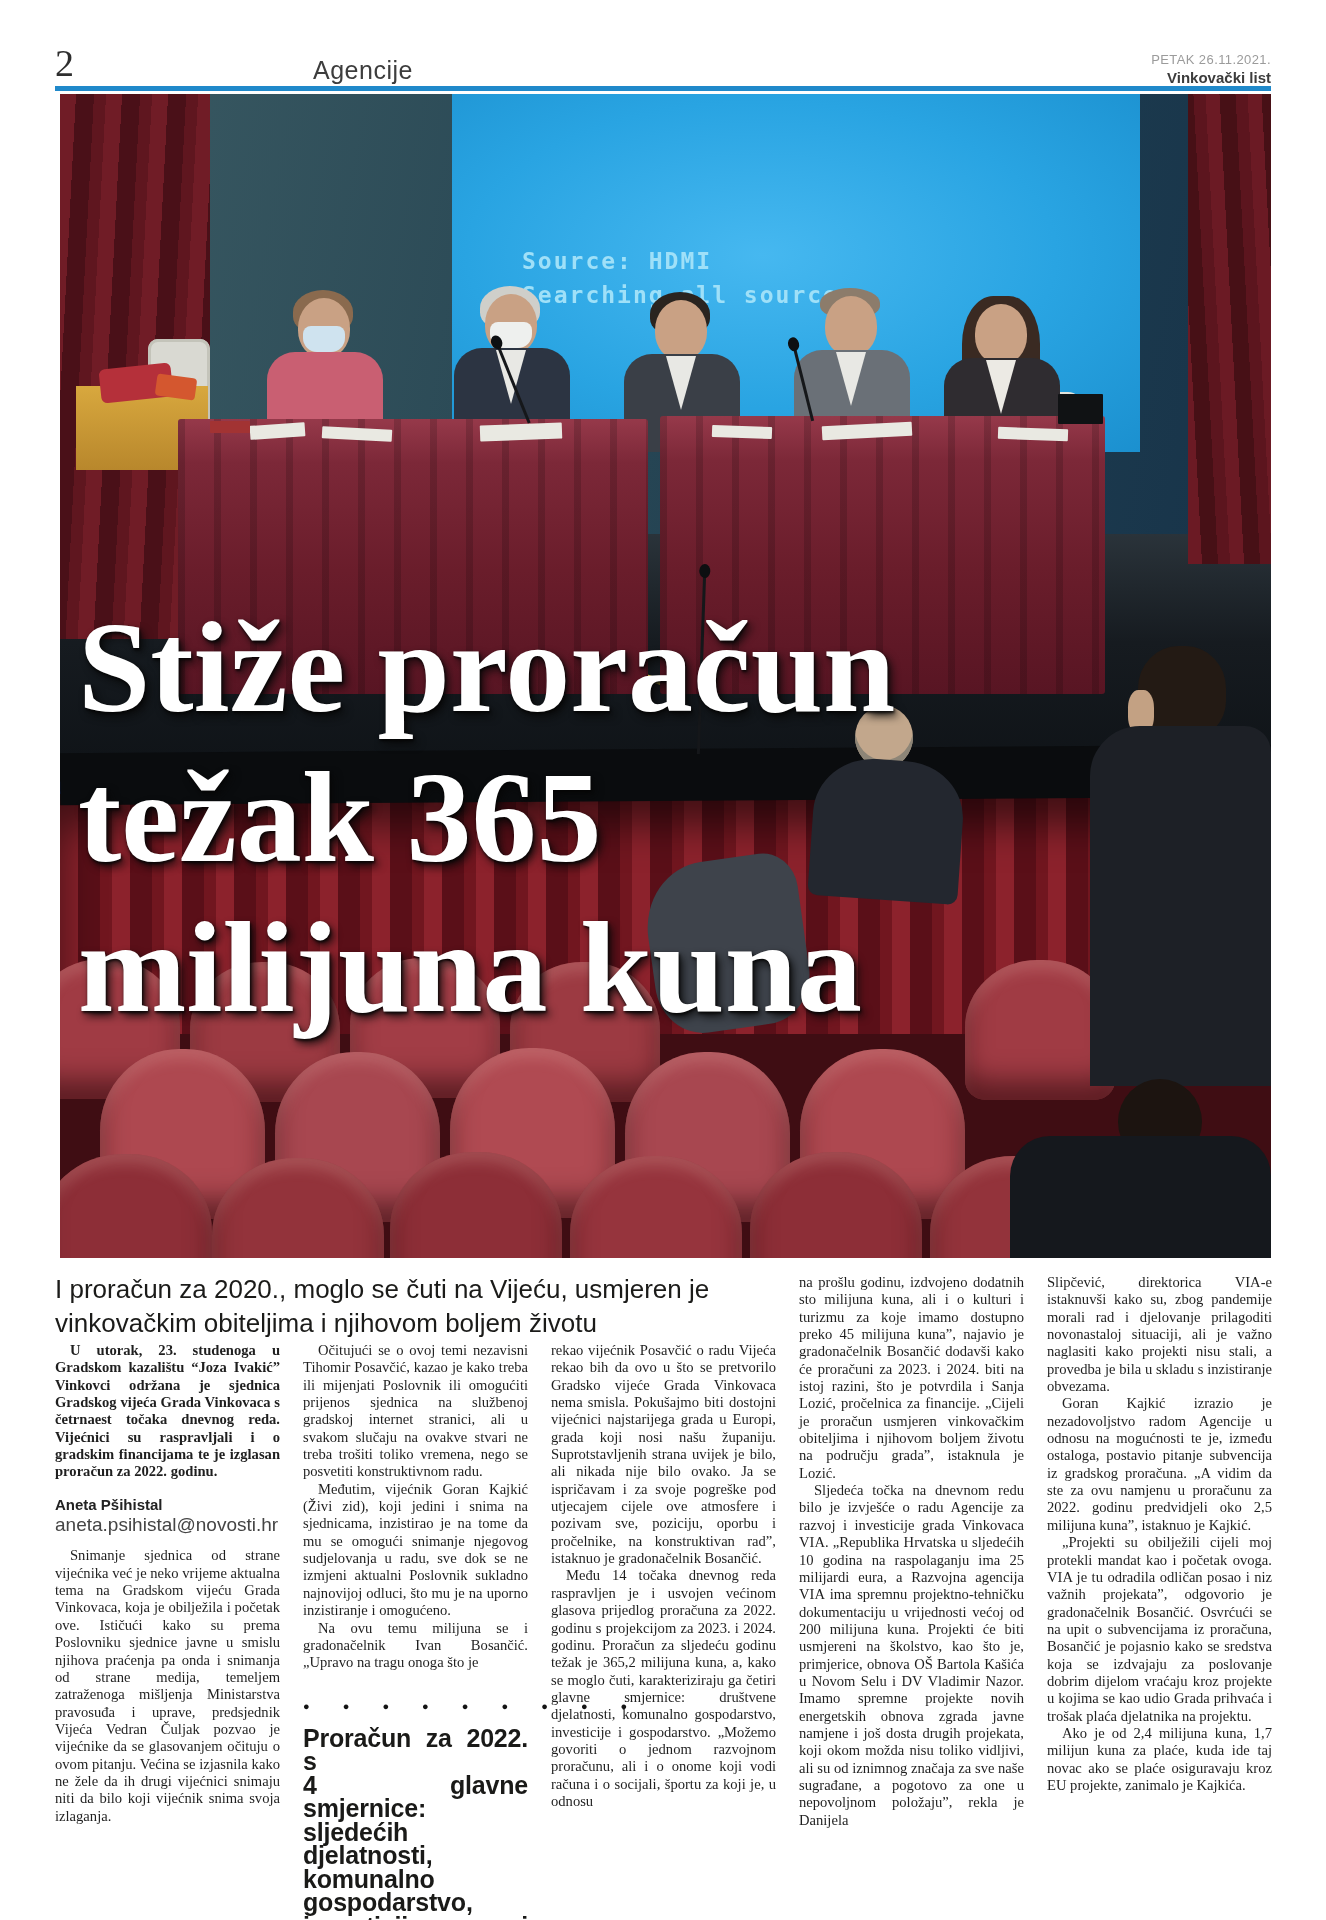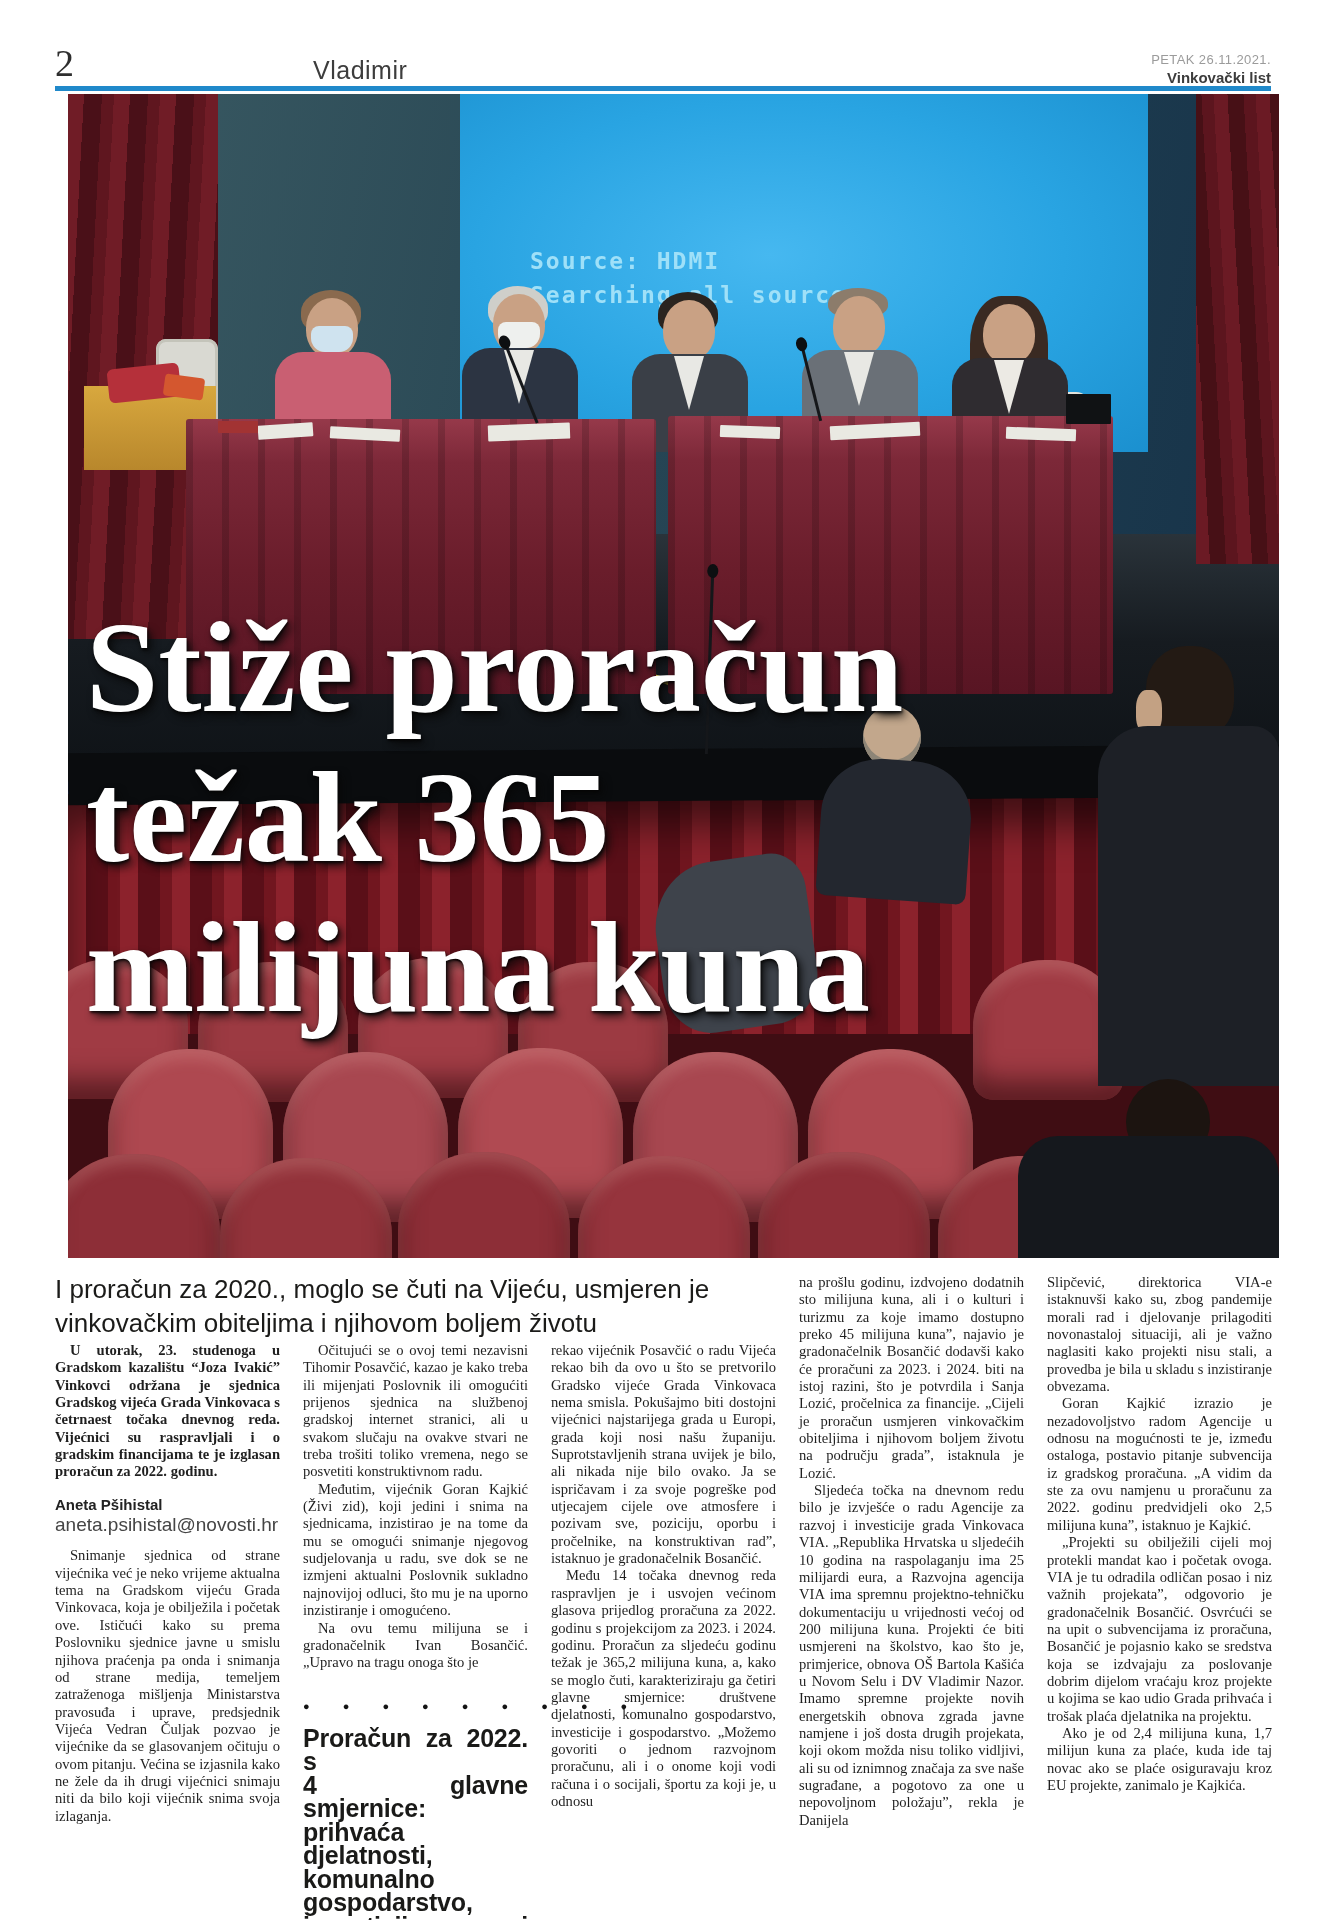--- a/index.html
+++ b/index.html
@@ -10,21 +10,21 @@
   
   .pagenum{position:absolute;left:55px;top:44px;font-family:"Liberation Serif",serif;
     font-size:38px;font-weight:400;color:#2e2e2e;line-height:1;}
   .section{position:absolute;left:313px;top:56px;font-size:25px;color:#3d3d3d;letter-spacing:.5px;}
   .masthead{position:absolute;right:55px;top:52px;text-align:right;}
   .masthead .date{font-size:13px;color:#9b9b9b;letter-spacing:.4px;}
   .masthead .pub{font-size:15px;color:#3c3c3c;font-weight:bold;margin-top:2px;}
   .rule{position:absolute;left:55px;top:86px;width:1216px;height:5px;background:#2089ca;}
 
   
-  .photo{position:absolute;left:68px;top:94px;width:1211px;height:1164px;overflow:hidden;background:#1d4ed8;}
+  .photo{position:absolute;left:60px;top:94px;width:1211px;height:1164px;overflow:hidden;background:#1d4ed8;}
   .ph{position:absolute;}
   .wall{left:0;top:0;width:100%;height:480px;
     background:linear-gradient(100deg,#3a5a63 0%,#2c4b57 35%,#1e3d50 70%,#173349 100%);z-index:1;}
   .screen{left:392px;top:0;width:688px;height:358px;z-index:2;
     background:radial-gradient(ellipse at 45% 45%,#46b8f0 0%,#29a4e2 55%,#1b90cf 100%);}
   .screen-text{position:absolute;left:70px;top:150px;color:#9fe0f8;
     font-family:"DejaVu Sans Mono",monospace;font-weight:bold;font-size:23px;line-height:34px;letter-spacing:2px;}
   .curtain-l{left:0;top:0;width:150px;height:545px;z-index:2;
     background:repeating-linear-gradient(93deg,#701c26 0 16px,#4a1018 16px 34px,#5f161f 34px 46px);}
   .curtain-r{left:1128px;top:0;width:83px;height:470px;z-index:2;
@@ -87,21 +87,21 @@
   .c3{left:551px;top:1342px;}
   .c4{left:799px;top:1274px;}
   .c5{left:1047px;top:1274px;}
 </style>
 </head>
 <body>
 
 <div class="page">
 
   <div class="pagenum">2</div>
-  <div class="section">Vladimir</div>
+  <div class="section">Agencije</div>
   <div class="masthead">
     <div class="date">PETAK 26.11.2021.</div>
     <div class="pub">Vinkovački list</div>
   </div>
   <div class="rule"></div>
 
   <div class="photo">
     <div class="ph wall"></div>
     <div class="ph screen">
       <div class="screen-text">
@@ -218,21 +218,21 @@
   </div>
 
   <div class="col c2">
     <p>Očitujući se o ovoj temi nezavisni Tihomir Posavčić, kazao je kako treba ili mijenjati Poslovnik ili omogućiti prijenos sjednica na službenoj gradskoj internet stranici, ali u svakom slučaju na ovakve stvari ne treba trošiti toliko vremena, nego se posvetiti konstruktivnom radu.</p>
     <p>Međutim, vijećnik Goran Kajkić (Živi zid), koji jedini i snima na sjednicama, inzistirao je na tome da mu se omogući snimanje njegovog sudjelovanja u radu, sve dok se ne izmjeni aktualni Poslovnik sukladno najnovijoj odluci, što mu je na uporno inzistiranje i omogućeno.</p>
     <p>Na ovu temu milijuna se i gradonačelnik Ivan Bosančić. „Upravo na tragu onoga što je</p>
     <div class="pullquote">
       <div class="pq-bullets">● ● ● ● ● ● ● ● ●</div>
       <div class="pq-line">Proračun za 2022. s</div>
       <div class="pq-line">4 glavne smjernice:</div>
-      <div class="pq-line">prihvaća djelatnosti,</div>
+      <div class="pq-line">sljedećih djelatnosti,</div>
       <div class="pq-line">komunalno gospodarstvo,</div>
       <div class="pq-line">investicije i gospodarstvo</div>
     </div>
   </div>
 
   <div class="col c3">
     <p class="noindent">rekao vijećnik Posavčić o radu Vijeća rekao bih da ovo u što se pretvorilo Gradsko vijeće Grada Vinkovaca nema smisla. Pokušajmo biti dostojni vijećnici najstarijega grada u Europi, grada koji nosi našu županiju. Suprotstavljenih strana uvijek je bilo, ali nikada nije bilo ovako. Ja se ispričavam i za svoje pogreške pod utjecajem cijele ove atmosfere i pozivam sve, poziciju, oporbu i pročelnike, na konstruktivan rad”, istaknuo je gradonačelnik Bosančić.</p>
     <p>Među 14 točaka dnevnog reda raspravljen je i usvojen većinom glasova prijedlog proračuna za 2022. godinu s projekcijom za 2023. i 2024. godinu. Proračun za sljedeću godinu težak je 365,2 milijuna kuna, a, kako se moglo čuti, karakteriziraju ga četiri glavne smjernice: društvene djelatnosti, komunalno gospodarstvo, investicije i gospodarstvo. „Možemo govoriti o jednom razvojnom proračunu, ali i o onome koji vodi računa i o socijali, športu za koji je, u odnosu</p>
   </div>
 

